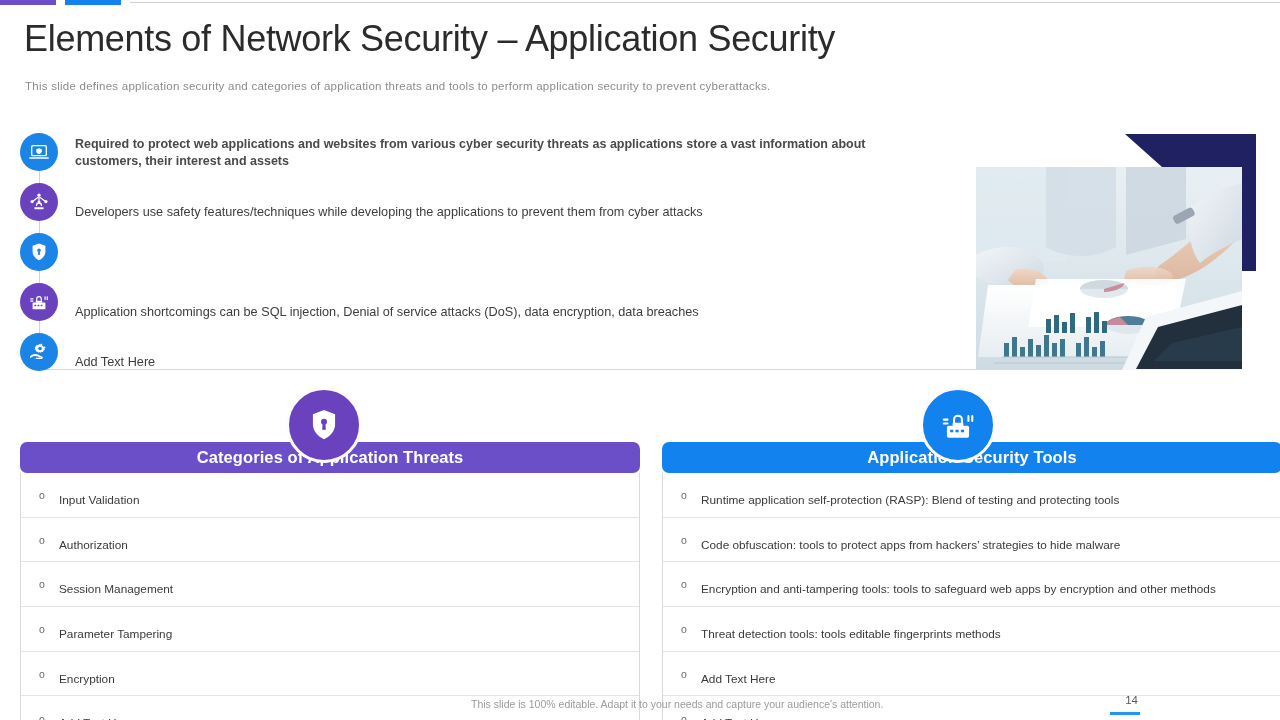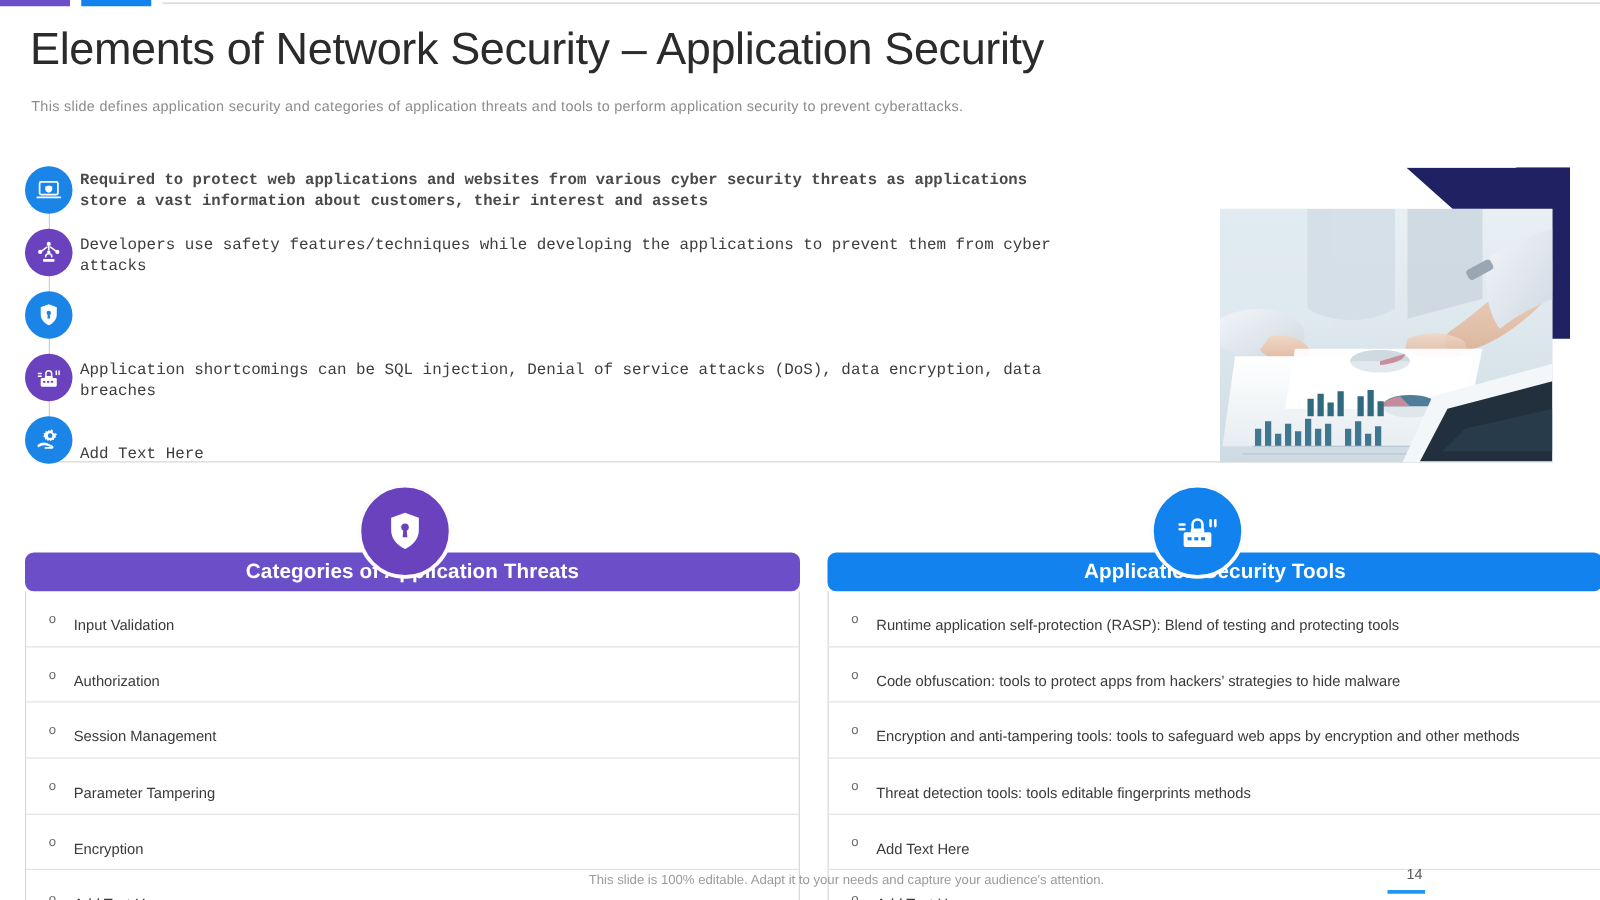--- a/index.html
+++ b/index.html
@@ -38,22 +38,22 @@
   .brow + .brow { margin-top: 12px; align-items: flex-end; }
   .bicon {
     flex: 0 0 auto; width: 38px; height: 38px; border-radius: 50%;
     display: flex; align-items: center; justify-content: center;
     position: relative; z-index: 2;
   }
   .bicon.blue   { background: #1B84E7; }
   .bicon.purple { background: #6B42BE; }
   .bicon svg { width: 22px; height: 22px; display: block; }
   .btext {
-    margin-left: 6px; padding-top: 3px;
-    font-size: 12.7px; color: #3d3d3d; line-height: 1.35; max-width: 800px; font-family: Liberation Mono, monospace;
+    margin-left: 17px; padding-top: 3px;
+    font-size: 12.7px; color: #3d3d3d; line-height: 1.35; max-width: 800px;
   }
   .btext.bold { font-weight: bold; color: #4a4a4a; font-size: 12.5px; }
 
   
   .bullet-underline {
     position: absolute; left: 38px; top: 369px; width: 1204px; height: 1px; background: #d8d8d8;
   }
 
   
   .navy-shape {

